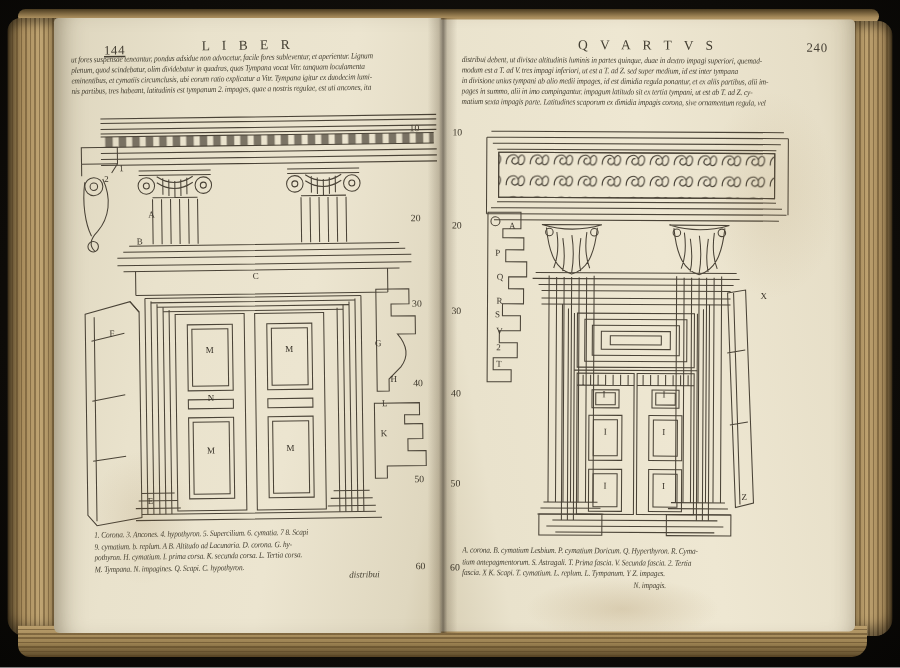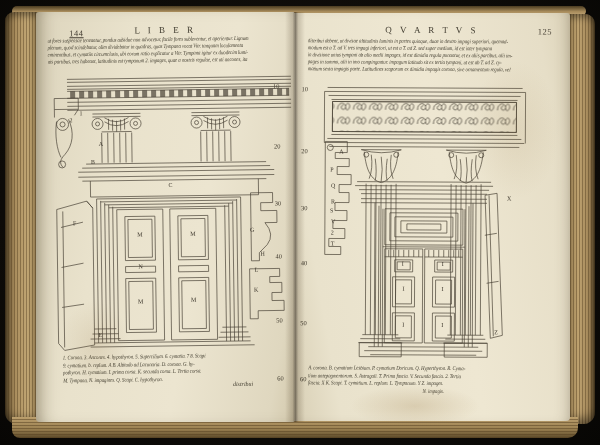--- a/index.html
+++ b/index.html
@@ -187,21 +187,21 @@
     <div class="para-line">pothyron.   H. cymatium.   I. prima corsa.   K. secunda corsa.   L. Tertia corsa.</div>
     <div class="para-line">M. Tympana.   N. impagines.   Q. Scapi.   C. hypothyron.</div>
   </div>
   <div class="abs catchword" style="right:46px;top:370px;">distribui</div>
  </div>
 </div>
 
 <div class="abs page page-right">
  <div class="tilt-r" style="position:absolute;left:0;top:0;right:0;bottom:0;">
   <div class="abs runtitle" style="top:12px;">Q V A R T V S</div>
-  <div class="abs pagenum" style="right:18px;top:13px;">125</div>
+  <div class="abs pagenum" style="right:18px;top:13px;">240</div>
 
   <div class="abs para" style="left:14px;top:25px;right:8px;">
     <div class="para-line">distribui debent, ut divisae altitudinis luminis in partes quinque, duae in dextro impagi superiori, quemad-</div>
     <div class="para-line">modum est a T. ad V. tres impagi inferiori, ut est a T. ad Z. sed super medium, id est inter tympana</div>
     <div class="para-line">in divisione unius tympani ab alio medii impages, id est dimidia regula ponantur, et ex aliis partibus, alii im-</div>
     <div class="para-line">pages in summo, alii in imo compingantur. impagum latitudo sit ex tertia tympani, ut est ab T. ad Z. cy-</div>
     <div class="para-line">matium sexta impagis parte. Latitudines scaporum ex dimidia impagis corona, sive ornamentum regula, vel</div>
   </div>
 
   <div class="abs scalenum" style="left:8px;top:73px;">10</div>

